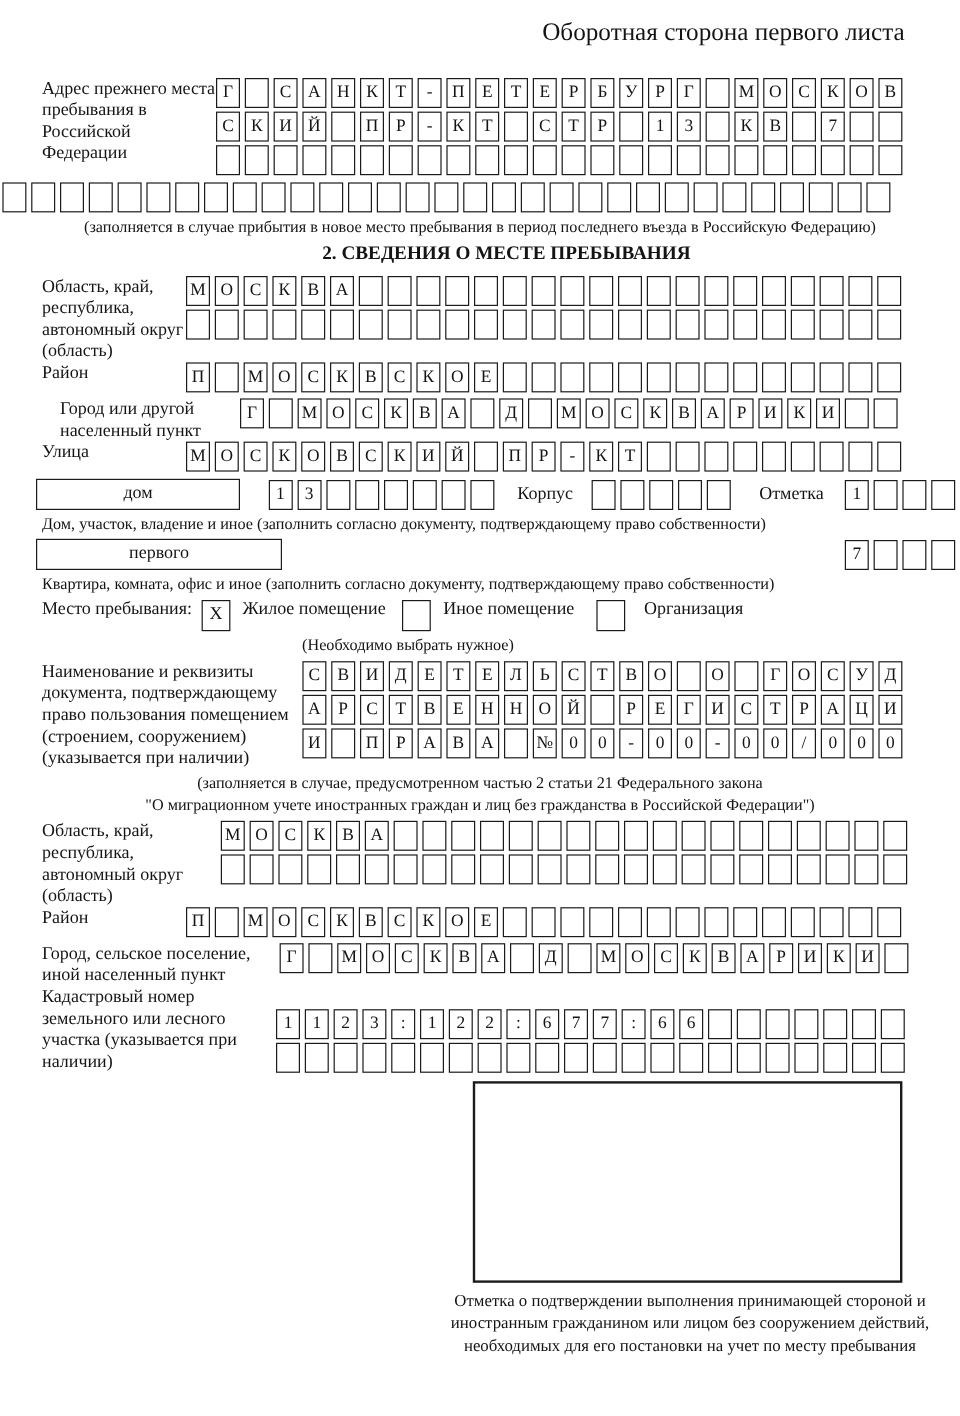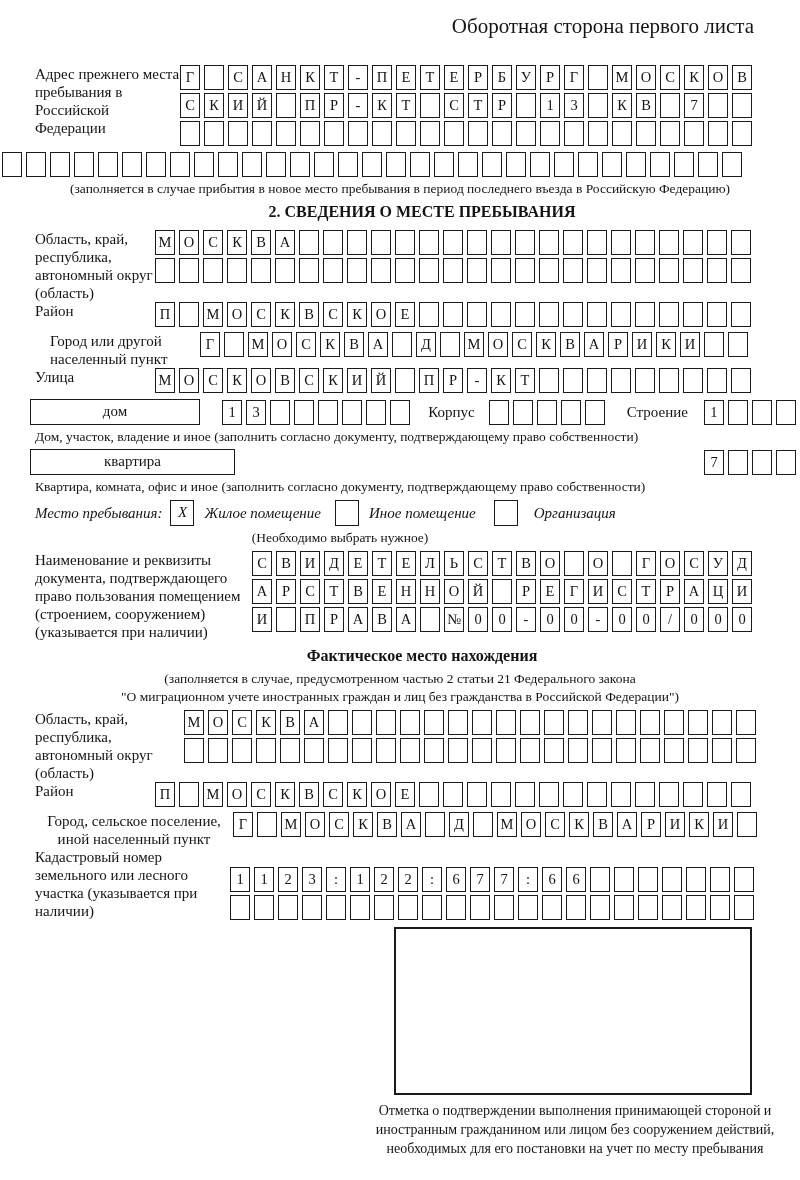--- a/index.html
+++ b/index.html
@@ -6,21 +6,21 @@
   body {
     width:800px; height:1180px; overflow:hidden;
     background:#ffffff; color:#141414;
     font-family:"Liberation Serif","DejaVu Serif",serif;
     font-size:15px;
   }
   .title { text-align:right; padding:14px 46px 0 0; font-size:21px; }
   .frow { display:flex; align-items:flex-start; margin-left:35px; }
   .label { line-height:18px; font-size:15px; flex:0 0 auto; }
   .w120{ width:120px; } .w145{ width:145px; } .w149{ width:149px; }
-  .w150{ width:150px;margin-left:15px; } .w195{ width:195px; } .w198{ width:198px;text-align:center; } .w217{ width:217px; }
+  .w150{ width:150px;margin-left:15px; } .w195{ width:195px; } .w198{ width:198px; } .w217{ width:217px; }
   .gridcol { flex:0 0 auto; }
   .grid-row { white-space:nowrap; height:25px; margin-bottom:3px; }
   .inline-grid { display:inline-block; white-space:nowrap; }
   .cell {
     display:inline-block; box-sizing:border-box;
     width:20px; height:25px; margin-right:4px;
     border:1.5px solid #1b1b1b; text-align:center;
     font-size:14.5px; line-height:22px; vertical-align:top;
   }
   .note { font-size:13.5px; line-height:18px; }
@@ -31,21 +31,21 @@
     border:1.6px solid #1b1b1b; height:26px; line-height:23px;
     text-align:center; font-size:15px; vertical-align:top;
   }
   .cbox {
     display:inline-block; box-sizing:border-box; width:24px; height:26px;
     border:1.6px solid #1b1b1b; text-align:center; line-height:23px;
     font-size:15px; vertical-align:middle;
   }
   .hrow { display:flex; align-items:center; margin-left:30px;justify-content:space-between; }
   .caption { margin:3px 0 0 35px; font-size:13.5px; line-height:18px; }
-  .stay-row { display:flex; align-items:center; margin:4px 12px 0 35px; height:26px;font-style:italic; }
+  .stay-row { display:flex; align-items:flex-start; margin:4px 12px 0 35px; height:26px; }
   .opt-label { margin-left:10px; }
   .choose-note { margin:3px 0 0 150px; width:380px; text-align:center; font-size:13.5px; line-height:18px; }
   .stamp-box { box-sizing:border-box; margin:4px 0 0 394px; width:358px; height:168px; border:2px solid #1b1b1b; }
   .stamp-caption { width:400px; margin:6px 0 0 375px; text-align:center; font-size:14px; line-height:19px; }
   .mt2{margin-top:2px;} .mt3{margin-top:3px;} .mt4{margin-top:4px;} .mt7{margin-top:7px;} .mt26{margin-top:26px;}
 </style>
 </head>
 <body>
 
 <div>
@@ -92,52 +92,51 @@
     <div class="gridcol">
       <div class="grid-row"><span class="cell">М</span><span class="cell">О</span><span class="cell">С</span><span class="cell">К</span><span class="cell">О</span><span class="cell">В</span><span class="cell">С</span><span class="cell">К</span><span class="cell">И</span><span class="cell">Й</span><span class="cell"></span><span class="cell">П</span><span class="cell">Р</span><span class="cell">-</span><span class="cell">К</span><span class="cell">Т</span><span class="cell"></span><span class="cell"></span><span class="cell"></span><span class="cell"></span><span class="cell"></span><span class="cell"></span><span class="cell"></span><span class="cell"></span><span class="cell"></span></div>
     </div>
   </div>
 
   <div class="hrow mt3">
     <span class="widebox" style="width:170px">дом</span>
     <span class="inline-grid" style="margin-left:14px"><span class="cell">1</span><span class="cell">3</span><span class="cell"></span><span class="cell"></span><span class="cell"></span><span class="cell"></span><span class="cell"></span><span class="cell"></span></span>
     <span style="margin:0 6px">Корпус</span>
     <span class="inline-grid"><span class="cell"></span><span class="cell"></span><span class="cell"></span><span class="cell"></span><span class="cell"></span></span>
-    <span style="margin:0 8px 0 10px">Строение</span>
+    <span style="margin:0 8px 0 10px">Отметка</span>
     <span class="inline-grid"><span class="cell">1</span><span class="cell"></span><span class="cell"></span><span class="cell"></span></span>
   </div>
   <div class="caption">Дом, участок, владение и иное (заполнить согласно документу, подтверждающему право собственности)</div>
 
   <div class="hrow mt3">
-    <span class="widebox" style="width:205px">квартира</span>
+    <span class="widebox" style="width:205px">первого</span>
     <span class="inline-grid" style="margin-left:14px"><span class="cell">7</span><span class="cell"></span><span class="cell"></span><span class="cell"></span></span>
   </div>
   <div class="caption">Квартира, комната, офис и иное (заполнить согласно документу, подтверждающему право собственности)</div>
 
   <div class="stay-row">
     <span>Место пребывания:</span>
     <span class="cbox" style="margin-left:8px">X</span>
     <span class="opt-label">Жилое помещение</span>
     <span class="cbox" style="margin-left:14px"></span>
     <span class="opt-label">Иное помещение</span>
     <span class="cbox" style="margin-left:18px"></span>
     <span class="opt-label" style="margin-left:16px">Организация</span>
   </div>
   <div class="choose-note">(Необходимо выбрать нужное)</div>
 
   <div class="frow mt4">
-    <div class="label w217">Наименование и реквизиты документа, подтверждающего право пользования помещением (строением, сооружением) (указывается при наличии)</div>
+    <div class="label w217">Наименование и реквизиты документа, подтверждающему право пользования помещением (строением, сооружением) (указывается при наличии)</div>
     <div class="gridcol">
       <div class="grid-row"><span class="cell">С</span><span class="cell">В</span><span class="cell">И</span><span class="cell">Д</span><span class="cell">Е</span><span class="cell">Т</span><span class="cell">Е</span><span class="cell">Л</span><span class="cell">Ь</span><span class="cell">С</span><span class="cell">Т</span><span class="cell">В</span><span class="cell">О</span><span class="cell"></span><span class="cell">О</span><span class="cell"></span><span class="cell">Г</span><span class="cell">О</span><span class="cell">С</span><span class="cell">У</span><span class="cell">Д</span></div>
       <div class="grid-row"><span class="cell">А</span><span class="cell">Р</span><span class="cell">С</span><span class="cell">Т</span><span class="cell">В</span><span class="cell">Е</span><span class="cell">Н</span><span class="cell">Н</span><span class="cell">О</span><span class="cell">Й</span><span class="cell"></span><span class="cell">Р</span><span class="cell">Е</span><span class="cell">Г</span><span class="cell">И</span><span class="cell">С</span><span class="cell">Т</span><span class="cell">Р</span><span class="cell">А</span><span class="cell">Ц</span><span class="cell">И</span></div>
       <div class="grid-row"><span class="cell">И</span><span class="cell"></span><span class="cell">П</span><span class="cell">Р</span><span class="cell">А</span><span class="cell">В</span><span class="cell">А</span><span class="cell"></span><span class="cell">№</span><span class="cell">0</span><span class="cell">0</span><span class="cell">-</span><span class="cell">0</span><span class="cell">0</span><span class="cell">-</span><span class="cell">0</span><span class="cell">0</span><span class="cell">/</span><span class="cell">0</span><span class="cell">0</span><span class="cell">0</span></div>
     </div>
   </div>
 
-  <div class="heading mt4">Фактическое место нахождения</div>
   <div class="note center mt3">(заполняется в случае, предусмотренном частью 2 статьи 21 Федерального закона</div>
   <div class="note center">"О миграционном учете иностранных граждан и лиц без гражданства в Российской Федерации")</div>
 
   <div class="frow mt4">
     <div class="label w149">Область, край, республика, автономный округ (область)</div>
     <div class="gridcol">
       <div class="grid-row"><span class="cell">М</span><span class="cell">О</span><span class="cell">С</span><span class="cell">К</span><span class="cell">В</span><span class="cell">А</span><span class="cell"></span><span class="cell"></span><span class="cell"></span><span class="cell"></span><span class="cell"></span><span class="cell"></span><span class="cell"></span><span class="cell"></span><span class="cell"></span><span class="cell"></span><span class="cell"></span><span class="cell"></span><span class="cell"></span><span class="cell"></span><span class="cell"></span><span class="cell"></span><span class="cell"></span><span class="cell"></span></div>
       <div class="grid-row"><span class="cell"></span><span class="cell"></span><span class="cell"></span><span class="cell"></span><span class="cell"></span><span class="cell"></span><span class="cell"></span><span class="cell"></span><span class="cell"></span><span class="cell"></span><span class="cell"></span><span class="cell"></span><span class="cell"></span><span class="cell"></span><span class="cell"></span><span class="cell"></span><span class="cell"></span><span class="cell"></span><span class="cell"></span><span class="cell"></span><span class="cell"></span><span class="cell"></span><span class="cell"></span><span class="cell"></span></div>
     </div>
   </div>

